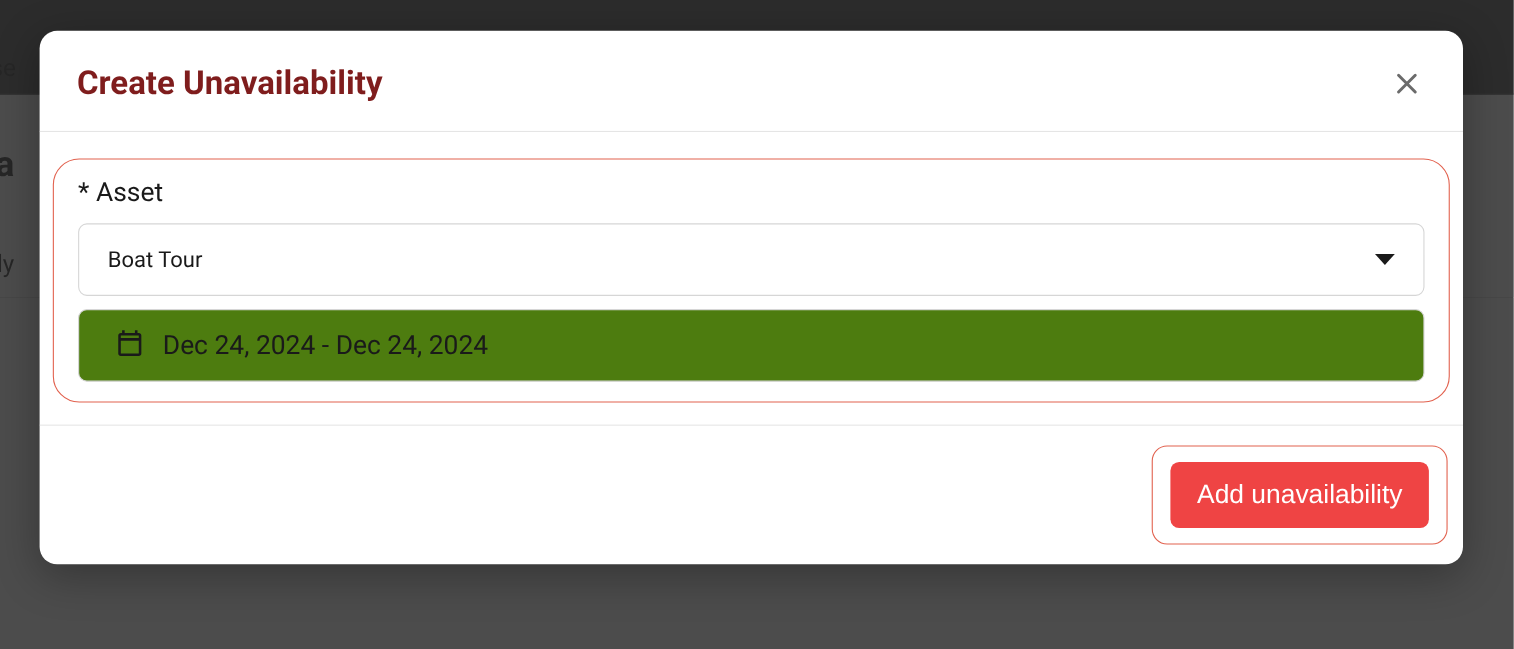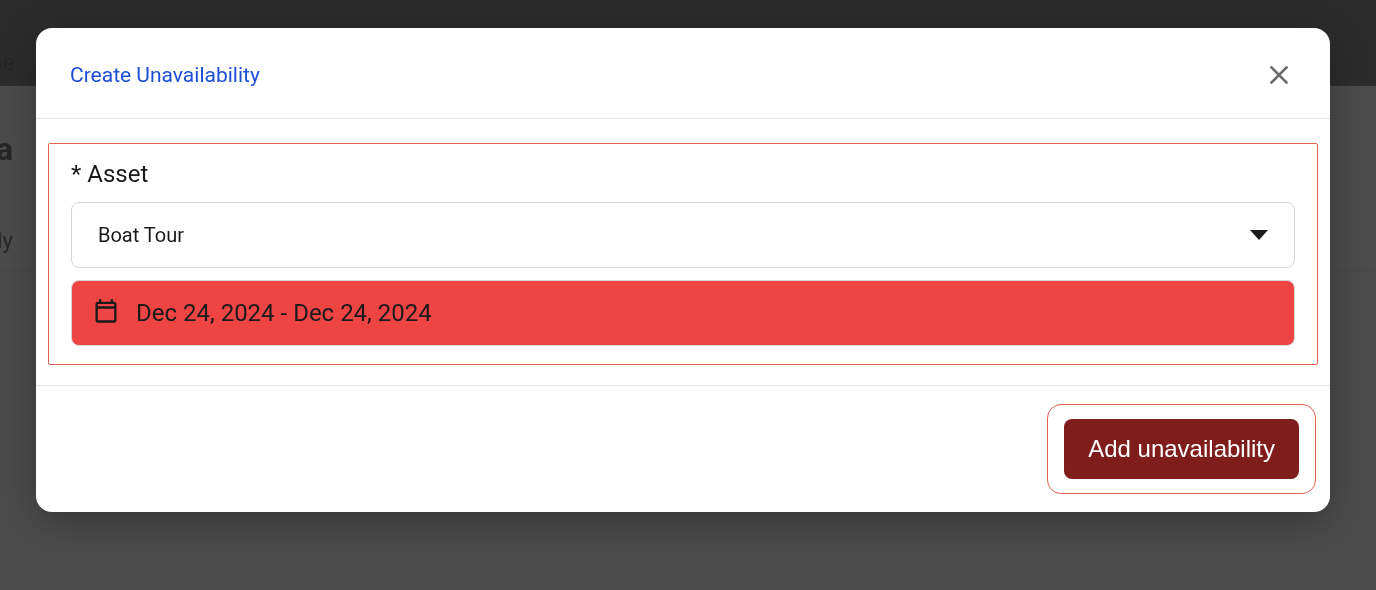--- a/index.html
+++ b/index.html
@@ -77,23 +77,23 @@
       overflow: hidden;
     }
     .modal-header {
       display: flex;
       align-items: center;
       justify-content: space-between;
       padding: 30px 34px 26px 34px;
       border-bottom: 1px solid #e5e5e5;
     }
     .modal-title {
-      font-size: 21px;
-      font-weight: 400;
-      color: #1d4ed8;
+      font-size: 30px;
+      font-weight: 700;
+      color: #7f1d1d;
     }
     .close-btn {
       background: none;
       border: none;
       cursor: pointer;
       padding: 4px;
       color: #6b6b6b;
       display: flex;
       align-items: center;
       justify-content: center;
@@ -102,21 +102,21 @@
       width: 26px;
       height: 26px;
       stroke: #6b6b6b;
       stroke-width: 2.5;
     }
     .modal-body {
       padding: 24px 12px 20px 12px;
     }
     .highlight-box {
       border: 1.5px solid #e2624f;
-      border-radius: 2px;
+      border-radius: 24px;
       padding: 12px 22px 18px 22px;
     }
     .field-label {
       font-size: 24px;
       color: #1a1a1a;
       margin-bottom: 14px;
       margin-top: 4px;
     }
     .select-wrap {
       position: relative;
@@ -144,22 +144,22 @@
       border-top: 10px solid #1a1a1a;
     }
     .date-wrap {
       position: relative;
       width: 100%;
       height: 66px;
       border: 1px solid #d6d6d6;
       border-radius: 8px;
       display: flex;
       align-items: center;
-      padding: 0 20px;
-      background: #ef4444;
+      padding: 0 32px;
+      background: #4d7c0f;
       cursor: pointer;
       gap: 16px;
     }
     .date-icon svg {
       width: 28px;
       height: 28px;
       fill: #1a1a1a;
     }
     .date-value {
       font-size: 24px;
@@ -170,21 +170,21 @@
       padding: 18px 14px 18px 14px;
       display: flex;
       justify-content: flex-end;
     }
     .footer-highlight {
       border: 1.5px solid #e2624f;
       border-radius: 14px;
       padding: 14px 16px;
     }
     .primary-btn {
-      background: #7f1d1d;
+      background: #ef4444;
       color: #fff;
       border: none;
       border-radius: 8px;
       padding: 16px 24px;
       font-size: 24px;
       font-weight: 400;
       cursor: pointer;
     }
   </style>
 </head>

